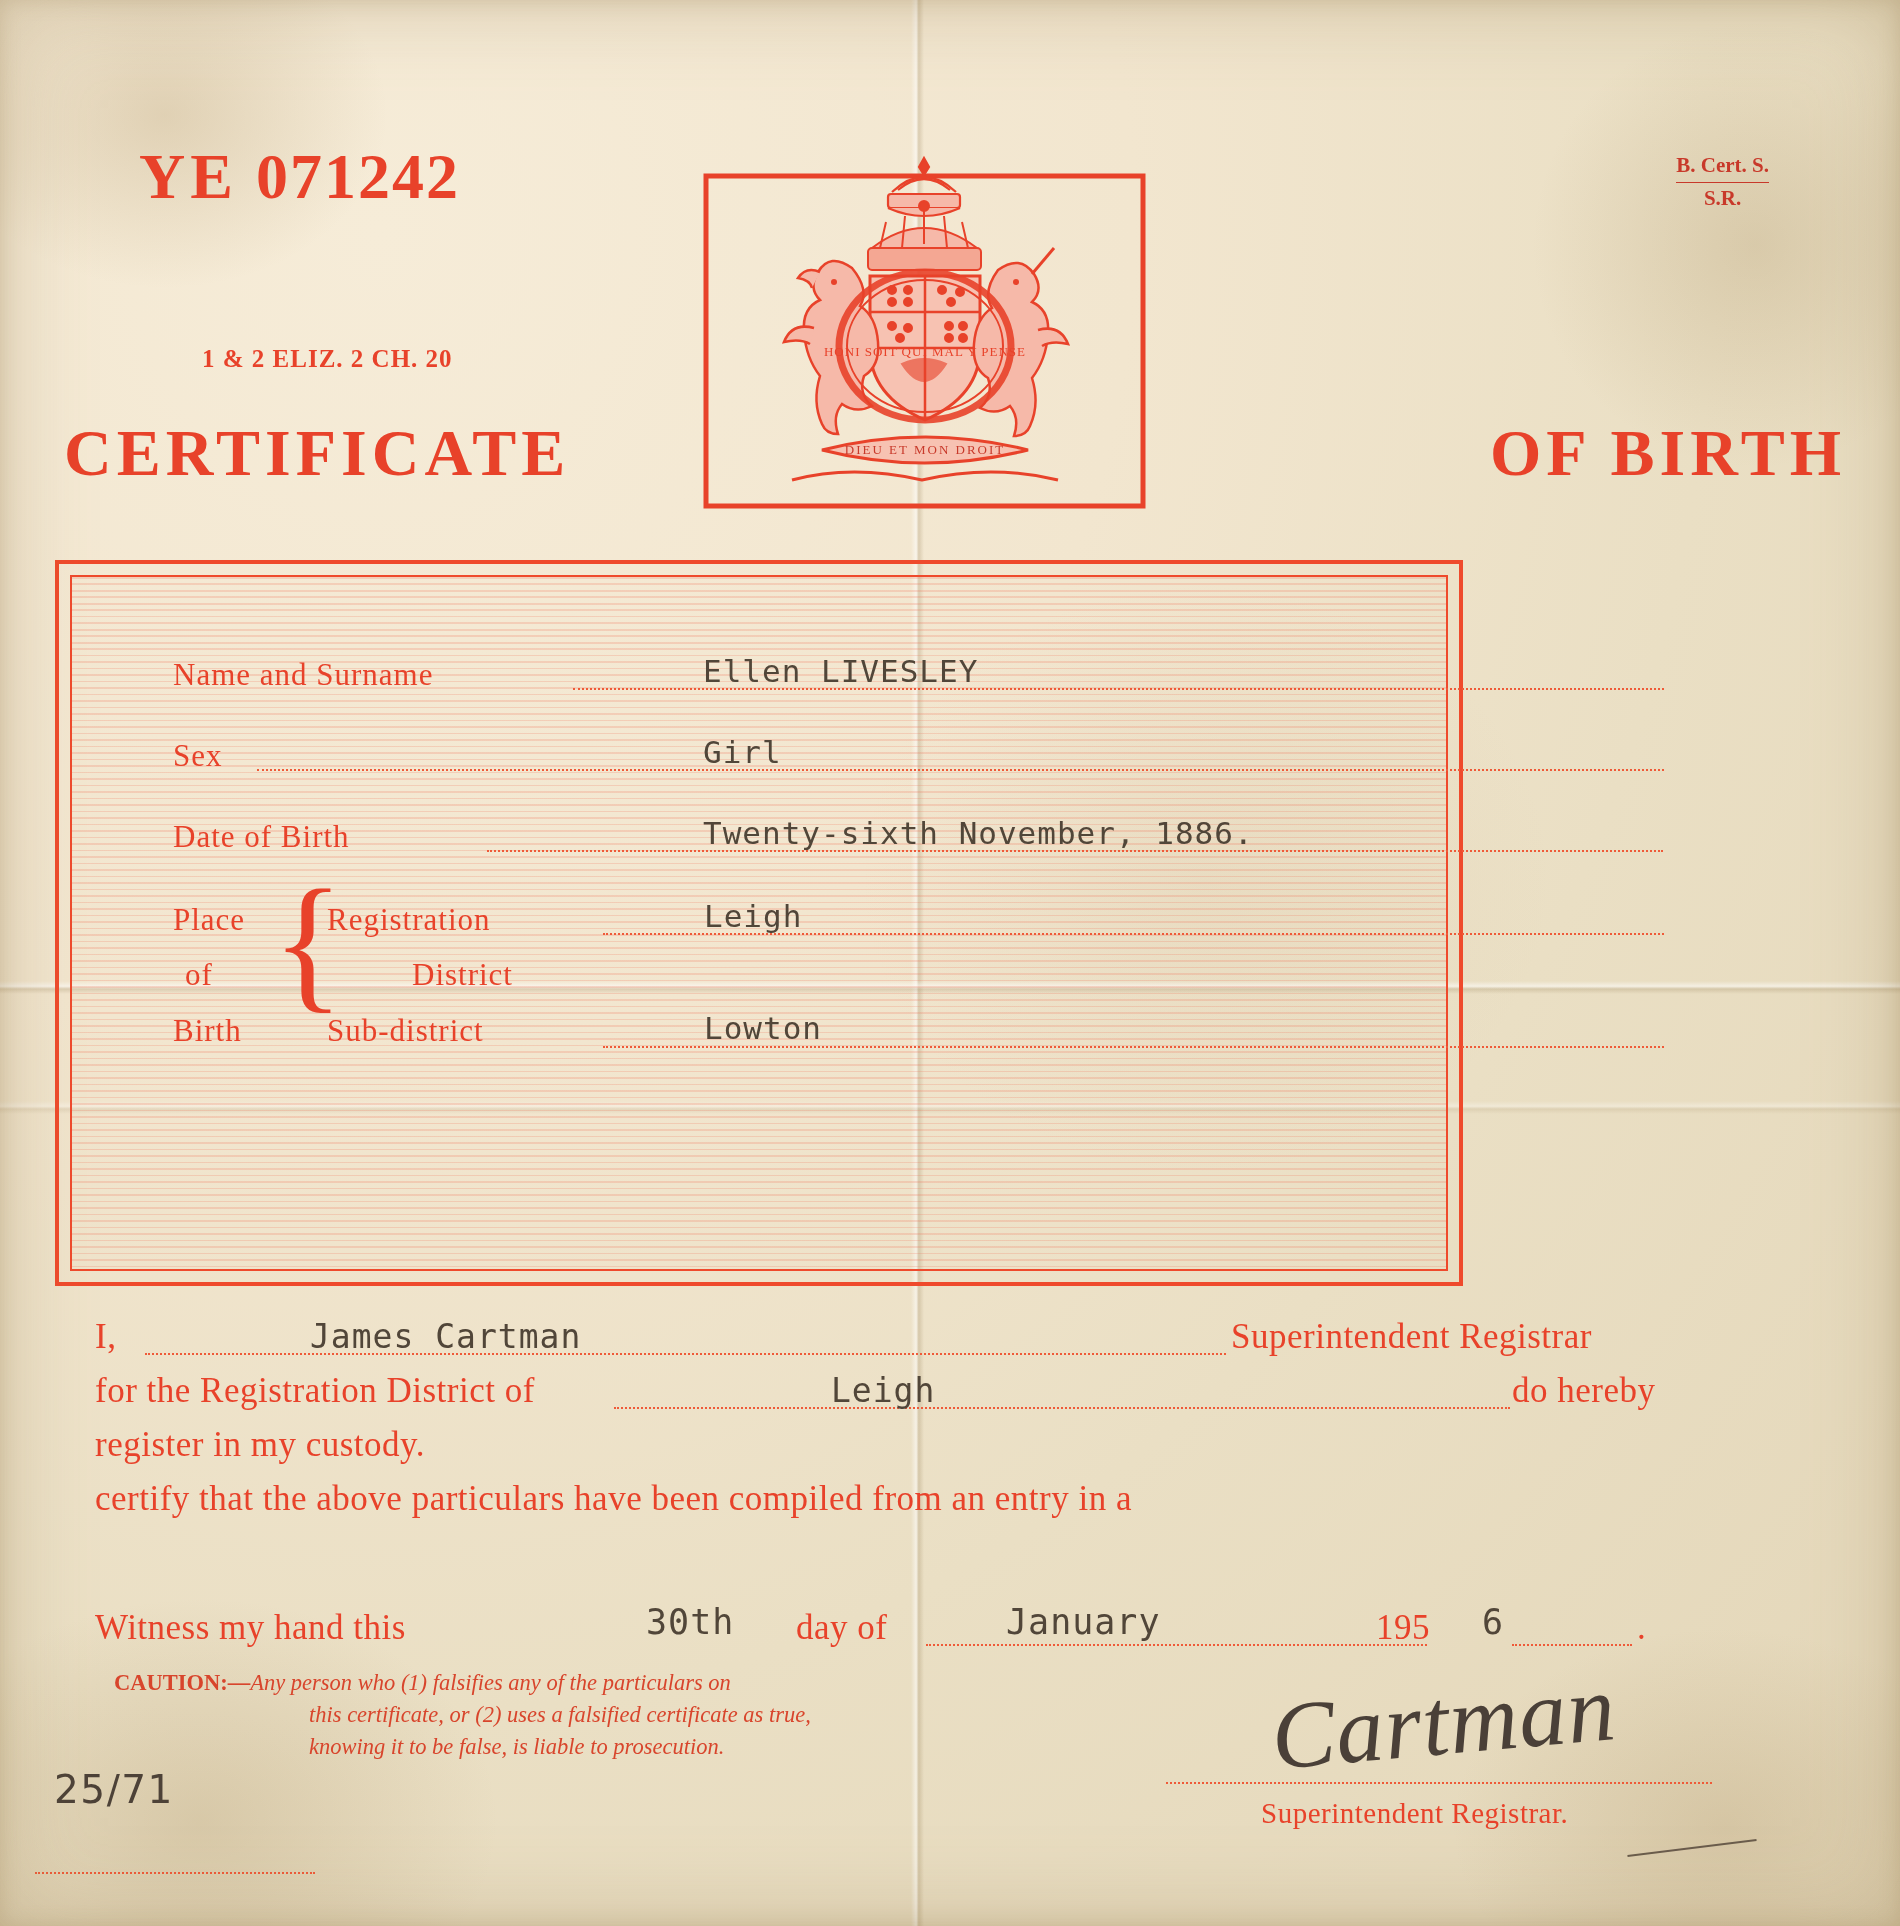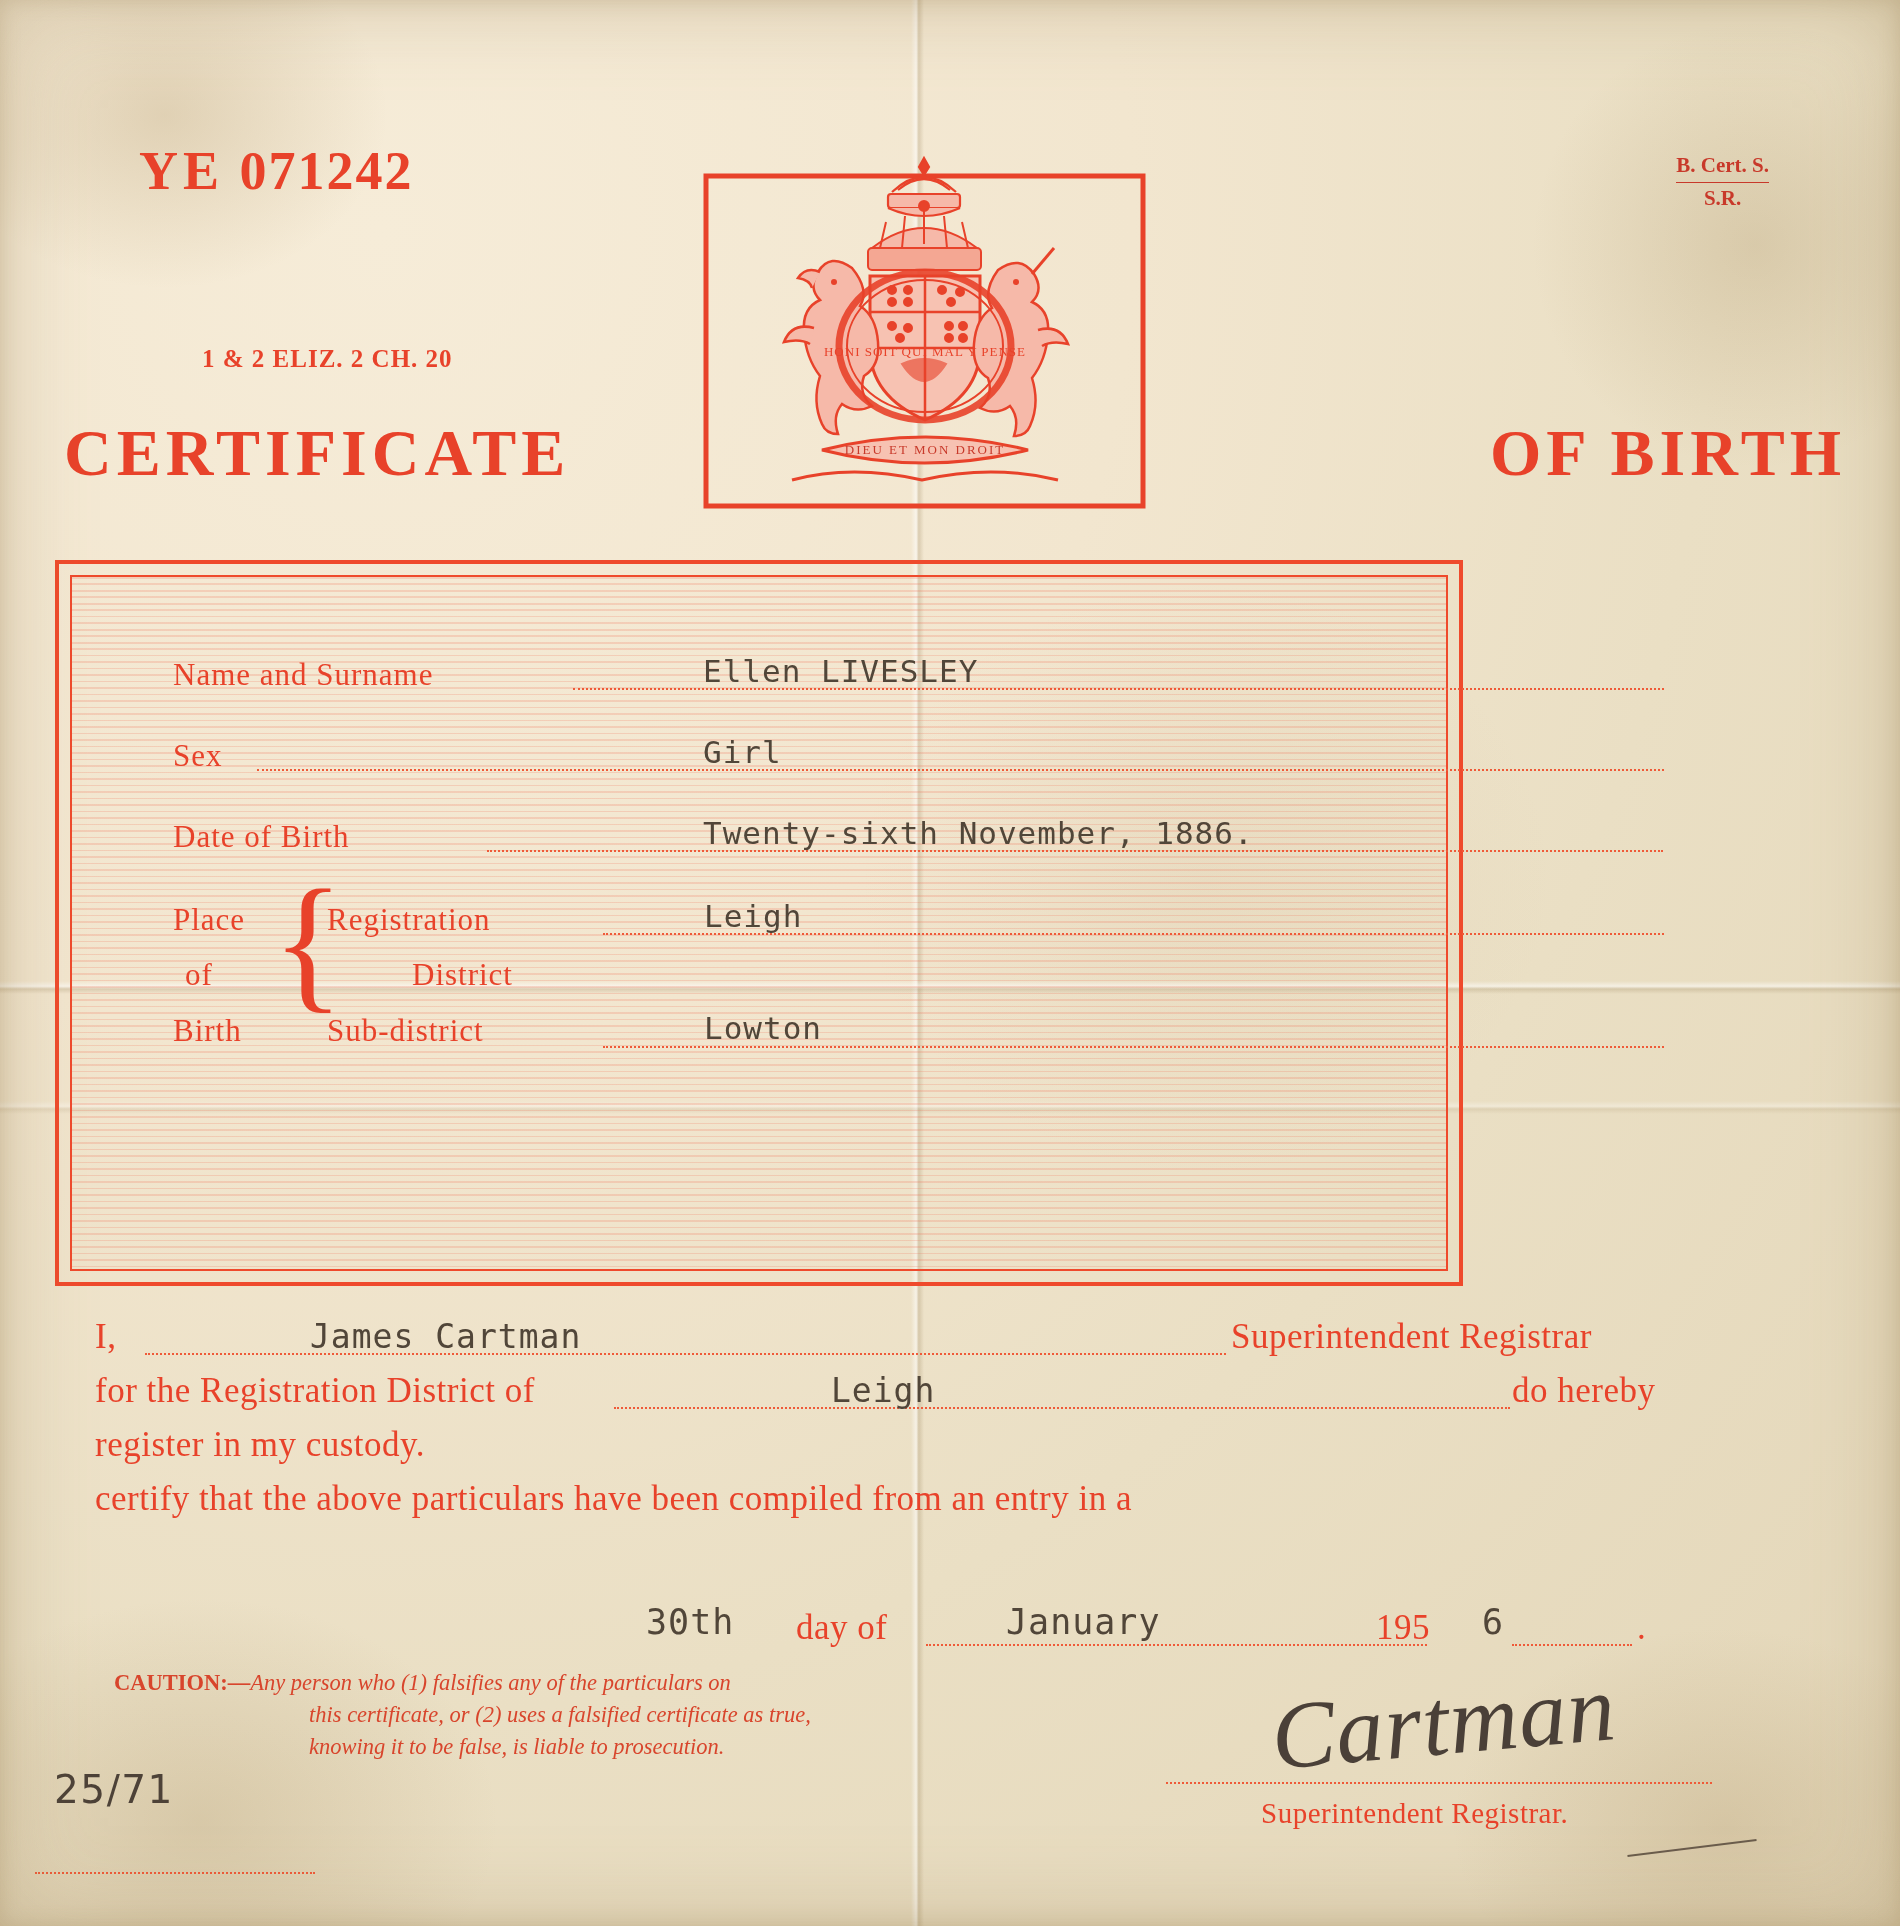--- a/index.html
+++ b/index.html
@@ -47,21 +47,21 @@
   }
   .fold-h {
     position: absolute; left: 0; right: 0; height: 13px;
     background: linear-gradient(to bottom, rgba(255,255,255,0) 0%, rgba(255,255,255,.55) 40%, rgba(130,105,60,.20) 62%, rgba(255,255,255,0) 100%);
     pointer-events: none;
   }
 
   
   .serial {
     position: absolute; left: 139px; top: 140px;
-    font-size: 54px; font-weight: bold; color: #e8422a;
+    font-size: 64px; font-weight: bold; color: #e8422a;
     letter-spacing: 2px;
     font-family: "Liberation Serif", serif;
   }
   .serial .ye { letter-spacing: 5px; }
   .bcert {
     position: absolute; right: 131px; top: 150px;
     text-align: center; color: #c8392a;
     font-size: 21px; font-weight: bold;
     line-height: 1.45;
     font-family: "Liberation Serif", serif;
@@ -346,20 +346,21 @@
       <span style="position:absolute; left:0; top:0;">register in my custody.</span>
     </div>
 
     <div class="line">
       <span style="position:absolute; left:0; top:0;">certify that the above particulars have been compiled from an entry in a</span>
     </div>
 
     <div class="line" style="height:75px;"></div>
 
     <div class="line">
+      <span style="position:absolute; left:0; top:0;">Witness my hand this</span>
       <span class="val" style="left:551px; top:-5px; font-size:35px;">30th</span>
       <span style="position:absolute; left:701px; top:0;">day of</span>
       <span class="dots" style="left:831px; top:43px; width:501px;"></span>
       <span class="val" style="left:911px; top:-5px; font-size:35px;">January</span>
       <span style="position:absolute; left:1281px; top:0;">195</span>
       <span class="val" style="left:1387px; top:-5px; font-size:35px;">6</span>
       <span class="dots" style="left:1417px; top:43px; width:120px;"></span>
       <span style="position:absolute; left:1542px; top:0;">.</span>
     </div>
   </div>

